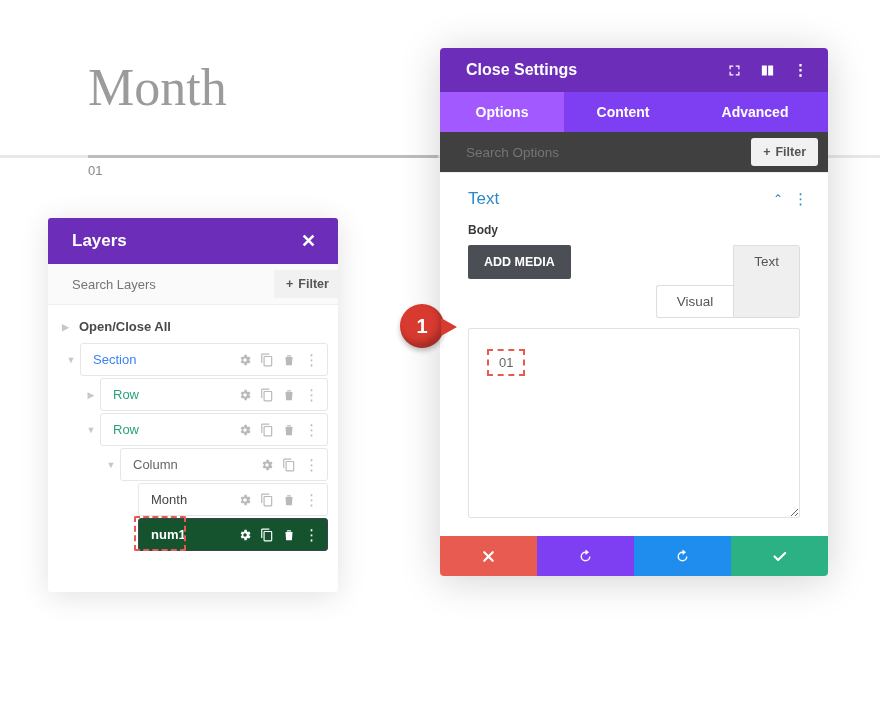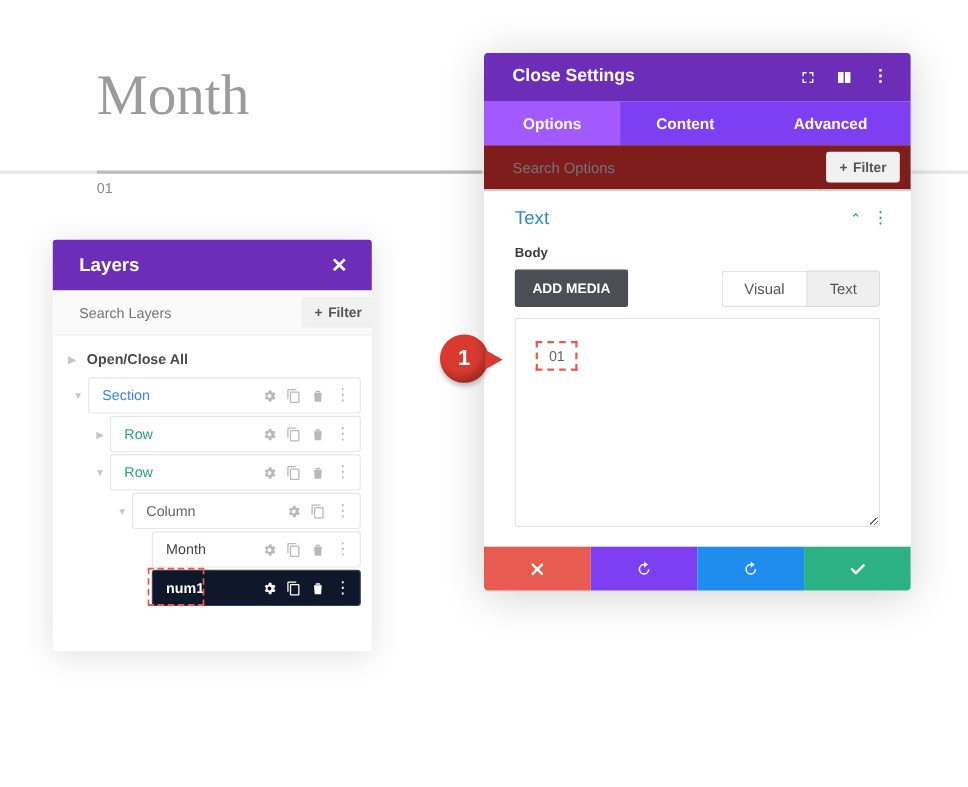--- a/index.html
+++ b/index.html
@@ -134,21 +134,21 @@
     border-radius: 3px;
     padding: 0 8px 0 12px;
     height: 33px;
     margin-right: 10px;
   }
   .layer-chip .label { color:#444; font-weight:500;}
   .layer-chip.section .label { color: #3b82f6; }
   .layer-chip.row-chip .label { color: #2aa27a; }
   .layer-chip.column .label { color: #666; }
   .layer-chip.active {
-    background:#0f172a; border-color:#3a444f;
+    background:#14532d; border-color:#3a444f;
   }
   .layer-chip.active .label { color:#fff; font-weight:600;}
   .layer-chip.active .action-icons svg { fill:#fff; }
   .layer-chip.active .dots { color:#fff; }
   .action-icons { display:flex; gap:8px; align-items:center; }
   .action-icons svg { fill:#b9b9b9; width:14px; height:14px; }
   .dots { color:#b9b9b9; font-size:15px; line-height:0; letter-spacing:0; }
 
   .sel-ring {
     position:absolute;
@@ -188,55 +188,55 @@
     padding: 12px 0;
     text-align:center;
     cursor:pointer;
   }
   .tab:nth-child(1){ width:124px;}
   .tab:nth-child(2){ width:118px;}
   .tab:nth-child(3){ width:146px;}
   .tab.active { background:#a259ff; }
   .settings-search {
     display:flex; align-items:center;
-    background:#7f1d1d;
+    background:#404040;
     border-bottom:1px solid #eee;
   }
   .settings-search input{
     flex:1; border:none; background:transparent;
     padding:12px 18px 12px 26px;
     font-size:13.5px; color:#999; outline:none;
   }
   .section-title-row{
     display:flex; justify-content:space-between; align-items:center;
     padding: 16px 20px 10px 28px;
   }
   .section-title-row .ttl{ color:#2a8bc9; font-size:17px; font-weight:400;}
   .section-title-row .right{ display:flex; gap:10px; align-items:center; color:#2a8bc9;}
   .section-title-row .chev{ font-size:12px;}
   .body-label{
     padding: 4px 28px 8px 28px;
     font-size:12px; font-weight:600; color:#3a3a3a;
   }
   .media-row{
-    display:flex; align-items:center; justify-content:space-between;
+    display:flex; align-items:flex-start; justify-content:space-between;
     padding: 0 28px 10px 28px;
     gap: 11px;
   }
   .add-media{
     background:#4b4f55; color:#fff; border:none;
     font-size:12.5px; font-weight:700;
     padding: 10px 16px; border-radius:2px; cursor:pointer;
   }
   .vt-toggle{ display:flex; }
   .vt-toggle .vt{
     border:1px solid #ddd; padding:8px 20px; font-size:13.5px;
     background:#fff; color:#555; cursor:pointer;
   }
-  .vt-toggle .vt:first-child{ border-radius:3px 0 0 3px; border-right:none;}
+  .vt-toggle .vt:first-child{ border-radius:3px 0 0 3px; border-right:none;margin-top:40px;}
   .vt-toggle .vt:last-child{ border-radius:0 3px 3px 0;}
   .vt-toggle .vt.active{ background:#efefef;}
   .editor-box{
     margin: 0 28px 18px 28px;
     border:1px solid #e2e2e2;
     border-radius:2px;
     height: 190px;
     position:relative;
     resize: both;
     overflow:auto;

